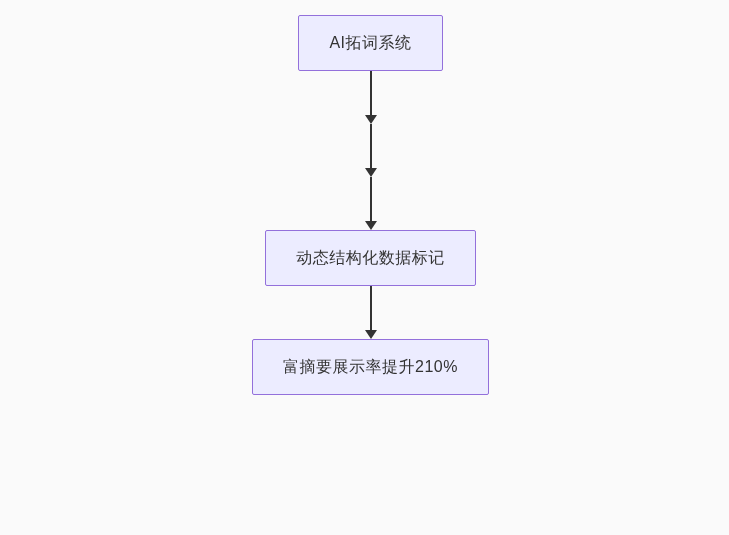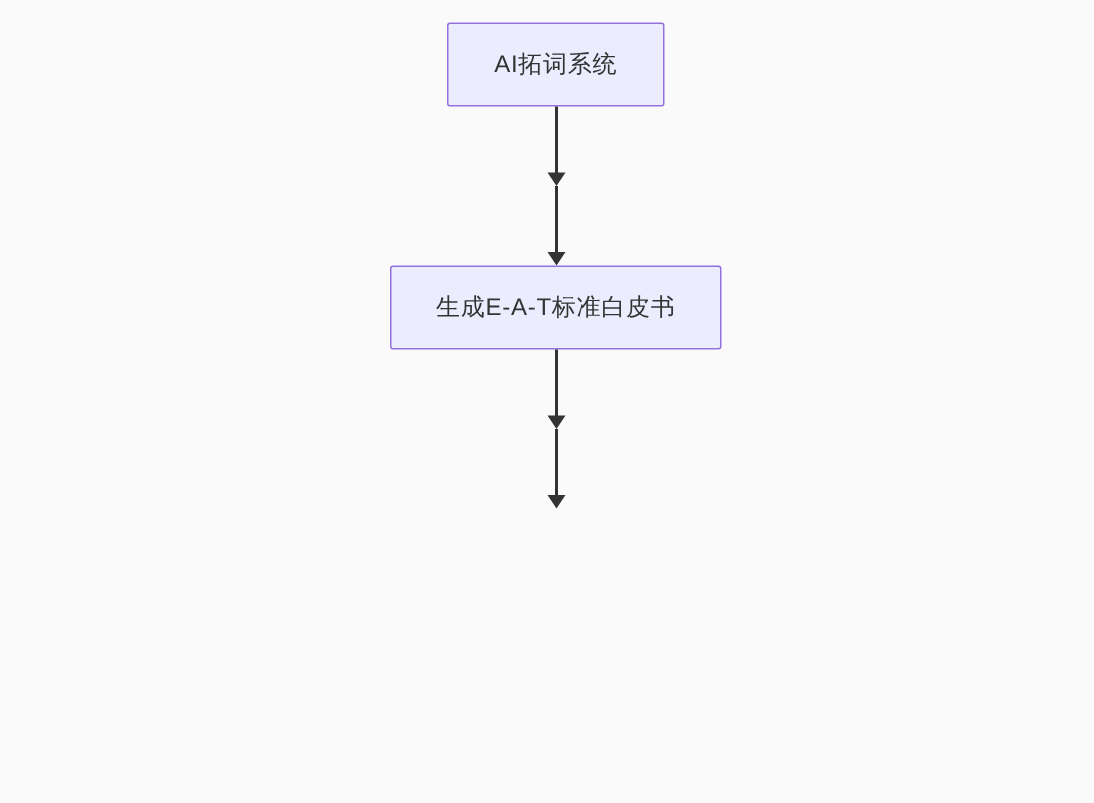--- a/index.html
+++ b/index.html
@@ -71,25 +71,28 @@
         <span class="flow-node-label">AI拓词系统</span>
       </div>
       <div class="flow-arrow">
         <div class="arrow-line"></div>
         <div class="arrow-head"></div>
       </div>
       <div class="flow-arrow">
         <div class="arrow-line"></div>
         <div class="arrow-head"></div>
       </div>
+      <div class="flow-arrow">
+        <div class="arrow-line"></div>
+        <div class="arrow-head"></div>
+      </div>
       <div class="flow-node">
-        <span class="flow-node-label">生成E-A-T标准白皮书</span>
+        <span class="flow-node-label">动态结构化数据标记</span>
       </div>
       <div class="flow-arrow">
         <div class="arrow-line"></div>
         <div class="arrow-head"></div>
       </div>
-      <div class="flow-arrow">
-        <div class="arrow-line"></div>
-        <div class="arrow-head"></div>
+      <div class="flow-node">
+        <span class="flow-node-label">富摘要展示率提升210%</span>
       </div>
     </div>
 </div>
 
 </body></html>

